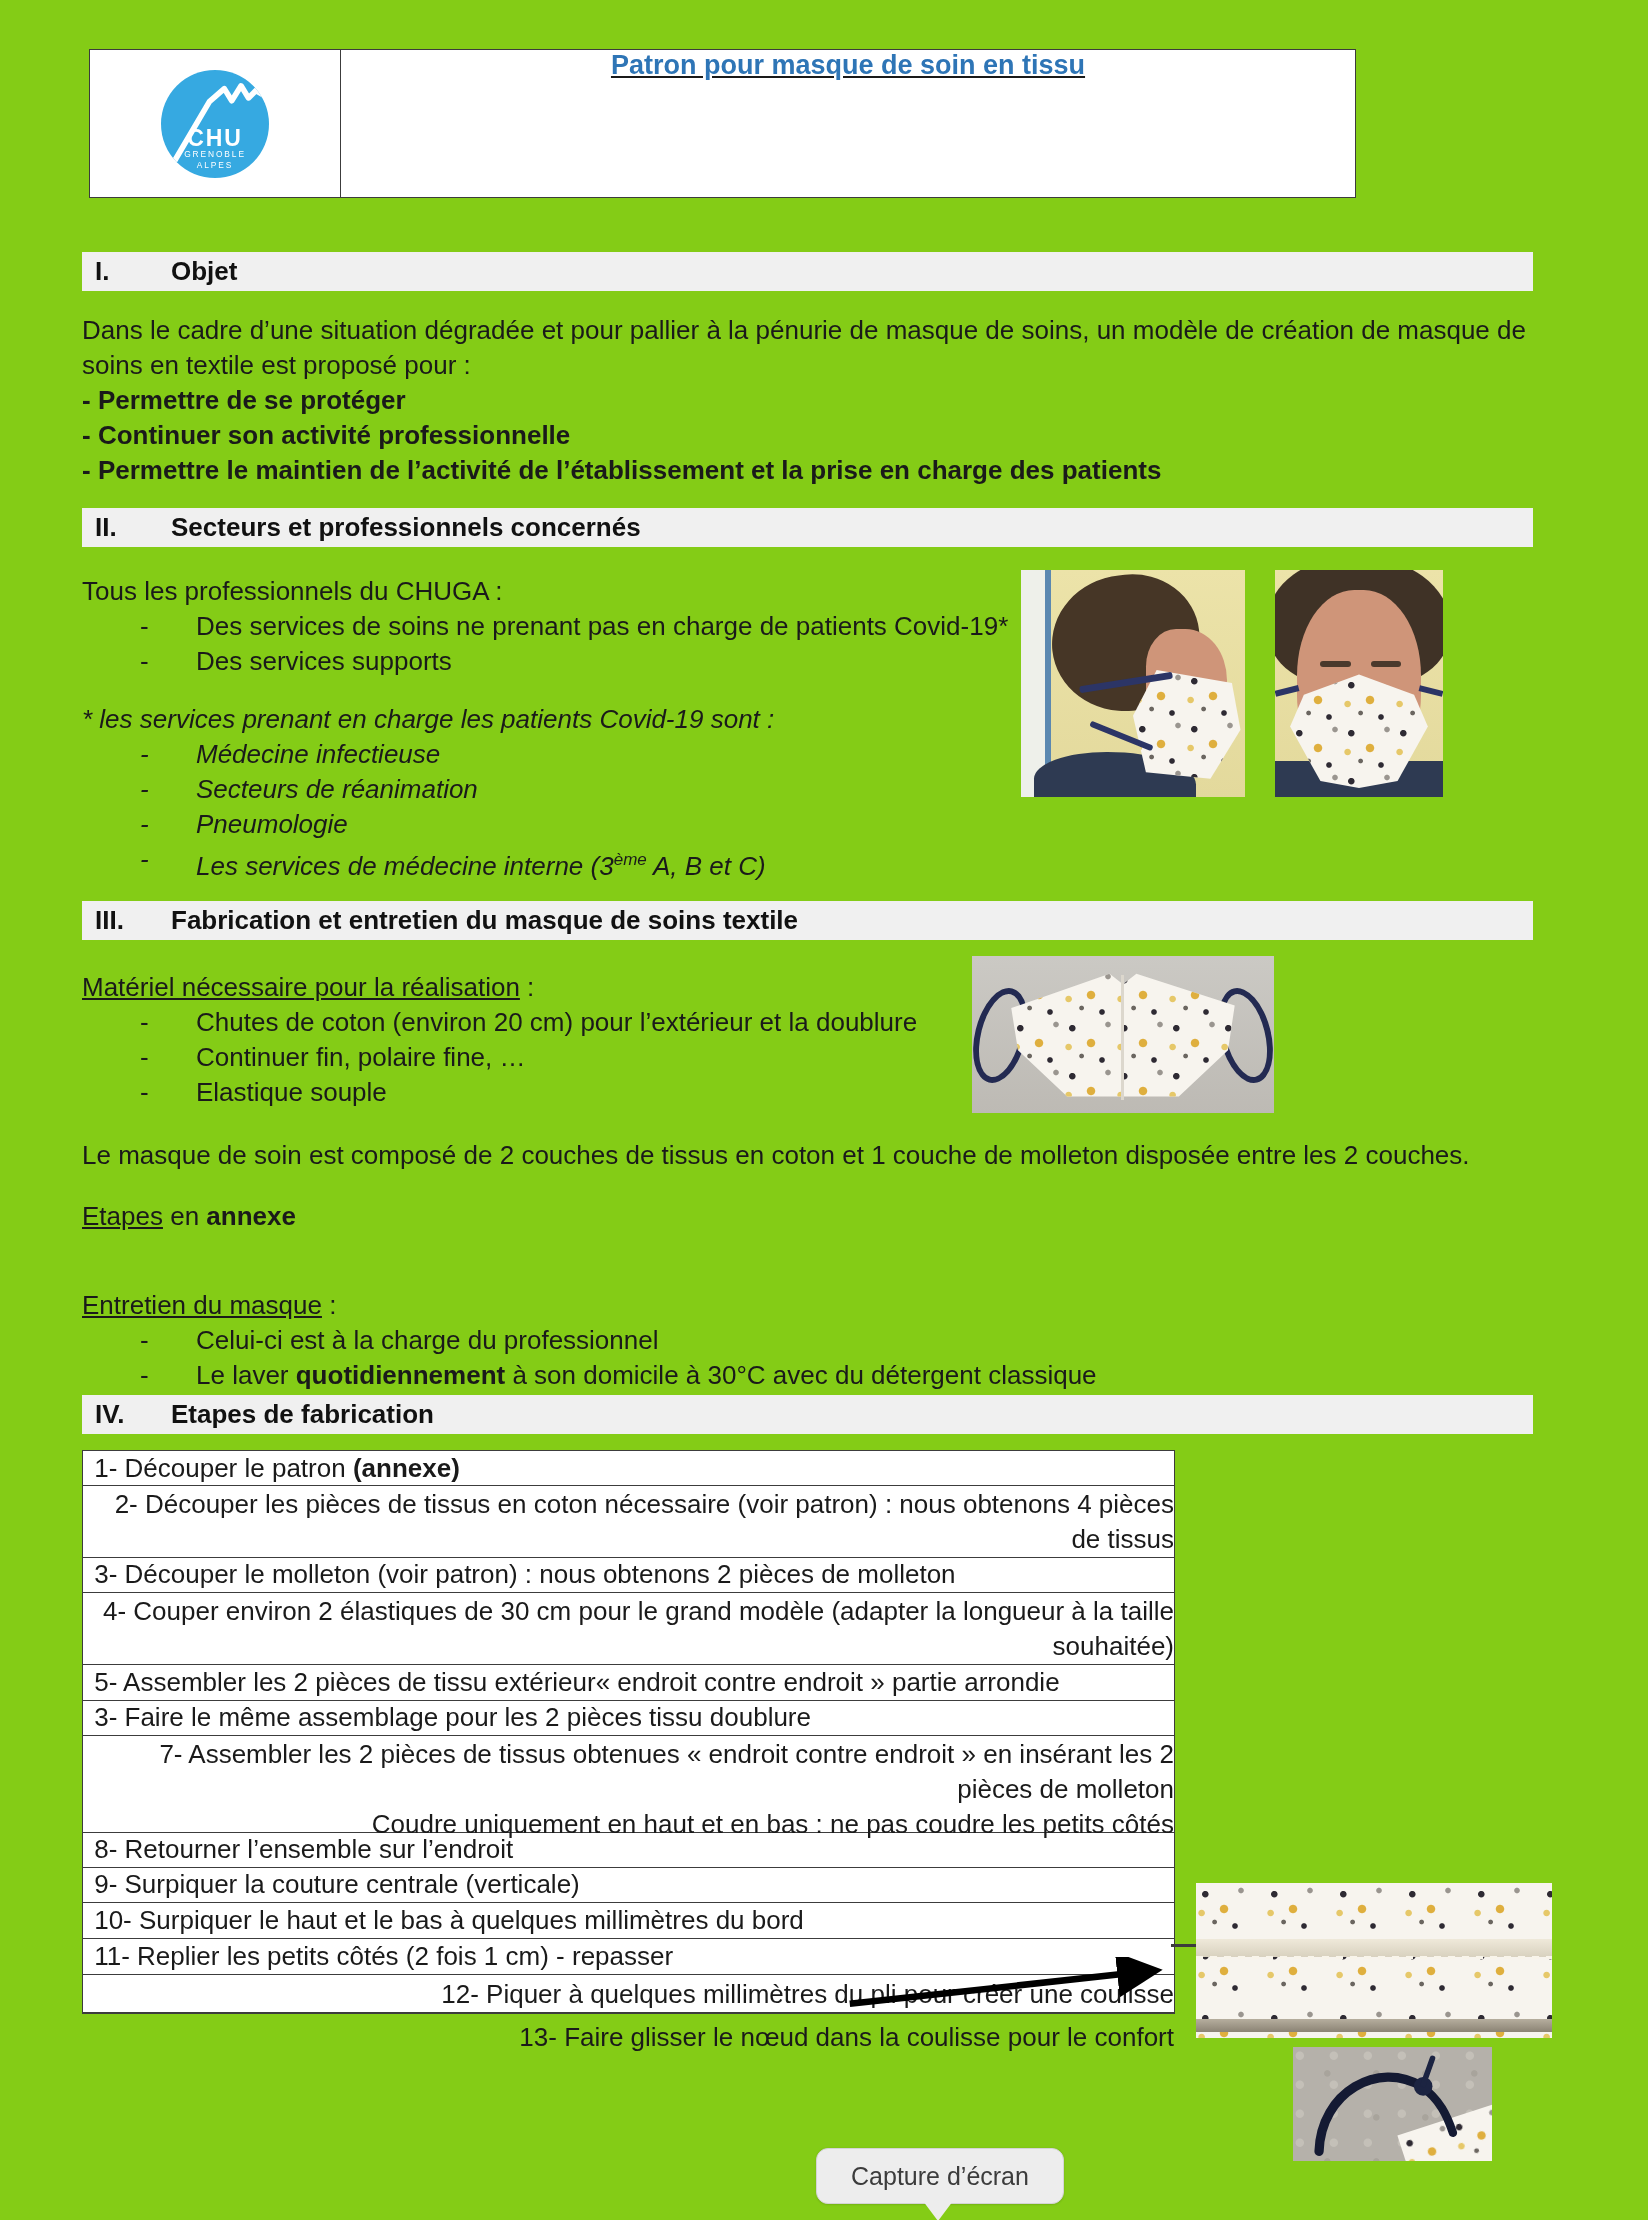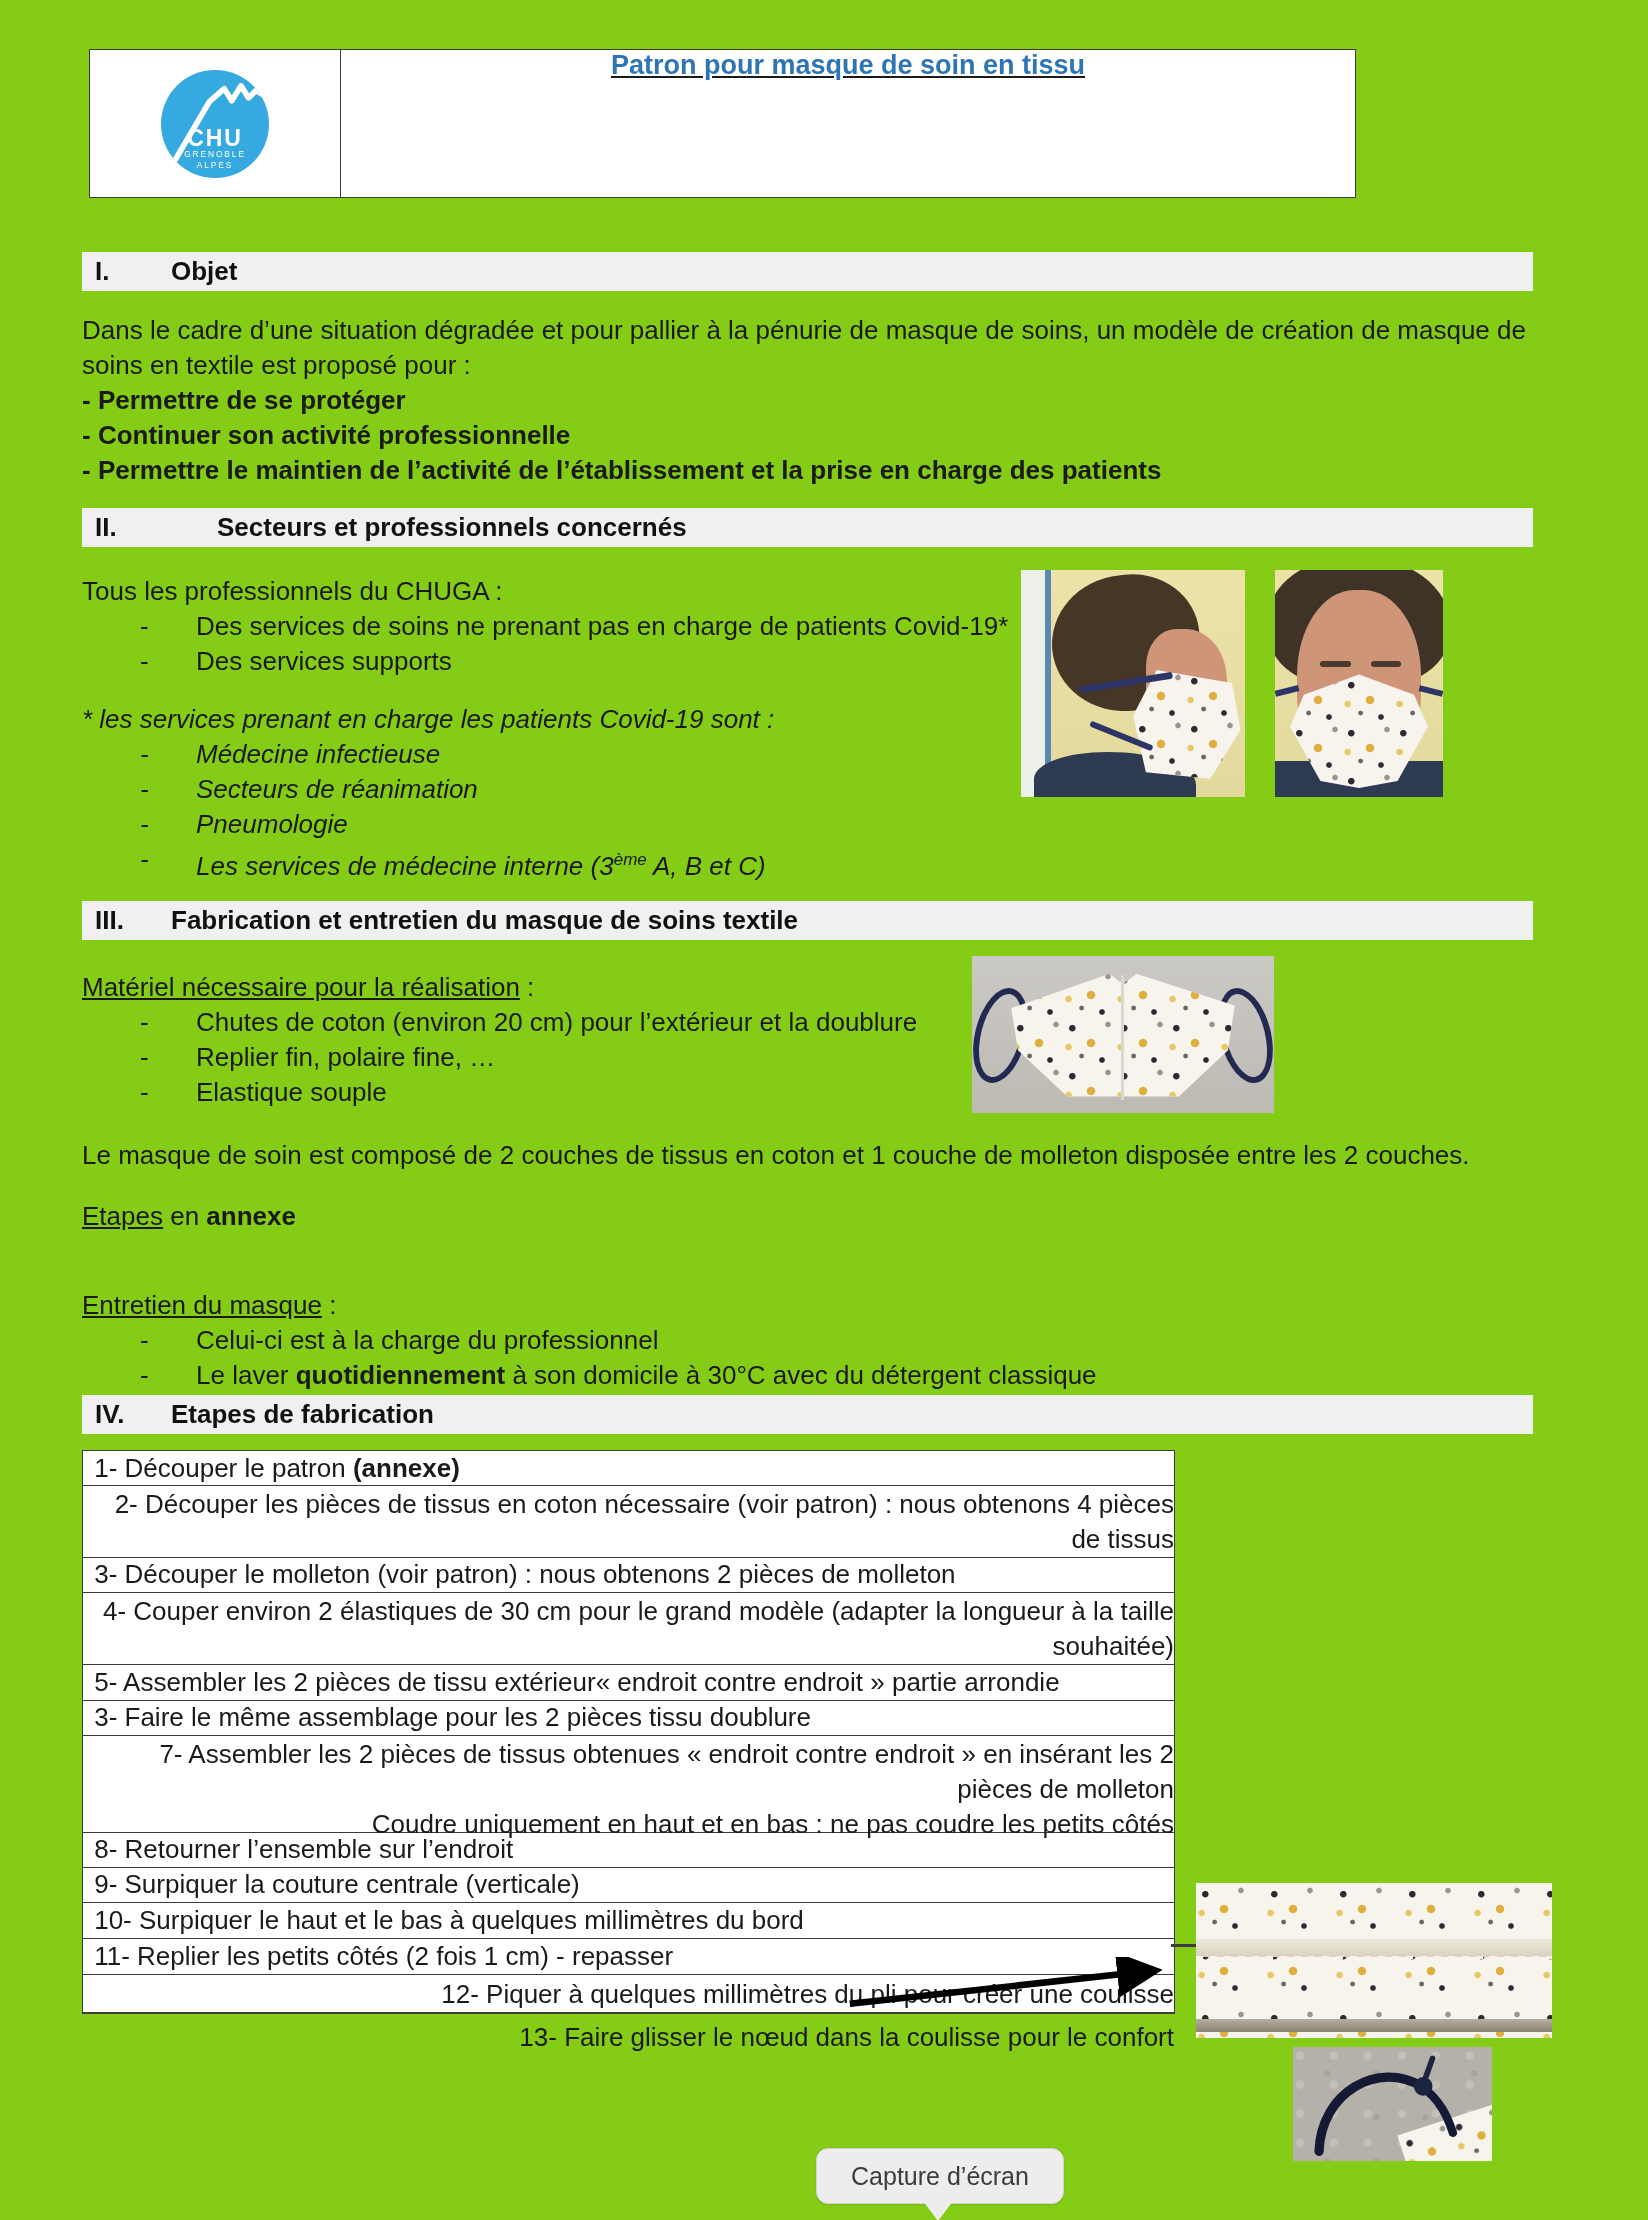--- a/index.html
+++ b/index.html
@@ -96,21 +96,21 @@
     <span>Objet</span>
   </div>
 
   <div class="abs para" style="left:82px;top:313px;width:1460px;">
     <div>Dans le cadre d’une situation dégradée et pour pallier à la pénurie de masque de soins, un modèle de création de masque de soins en textile est proposé pour :</div>
     <div class="b">- Permettre de se protéger</div>
     <div class="b">- Continuer son activité professionnelle</div>
     <div class="b">- Permettre le maintien de l’activité de l’établissement et la prise en charge des patients</div>
   </div>
 
-  <div class="abs band" style="top:508px;gap:46px;">
+  <div class="abs band" style="top:508px;">
     <span class="num">II.</span>
     <span>Secteurs et professionnels concernés</span>
   </div>
 
   <div class="abs para" style="left:82px;top:574px;width:932px;">
     <div>Tous les professionnels du CHUGA :</div>
     <div class="li">
       <span class="dash">-</span>
       <span>Des services de soins ne prenant pas en charge de patients Covid-19*</span>
     </div>
@@ -168,21 +168,21 @@
   </div>
 
   <div class="abs para" style="left:82px;top:970px;width:839px;">
     <div><span class="u">Matériel nécessaire pour la réalisation</span><span> :</span></div>
     <div class="li">
       <span class="dash">-</span>
       <span>Chutes de coton (environ 20 cm) pour l’extérieur et la doublure</span>
     </div>
     <div class="li">
       <span class="dash">-</span>
-      <span>Replier fin, polaire fine, …</span>
+      <span>Continuer fin, polaire fine, …</span>
     </div>
     <div class="li">
       <span class="dash">-</span>
       <span>Elastique souple</span>
     </div>
   </div>
 
   <div class="photo photo-maskprod">
     <div class="shape" style="left:1%;top:20%;width:17%;height:62%;border:6.5px solid #232a52;border-radius:50%;transform:rotate(14deg);box-sizing:border-box;"></div>
     <div class="shape" style="right:1%;top:20%;width:17%;height:62%;border:6.5px solid #232a52;border-radius:50%;transform:rotate(-14deg);box-sizing:border-box;"></div>

